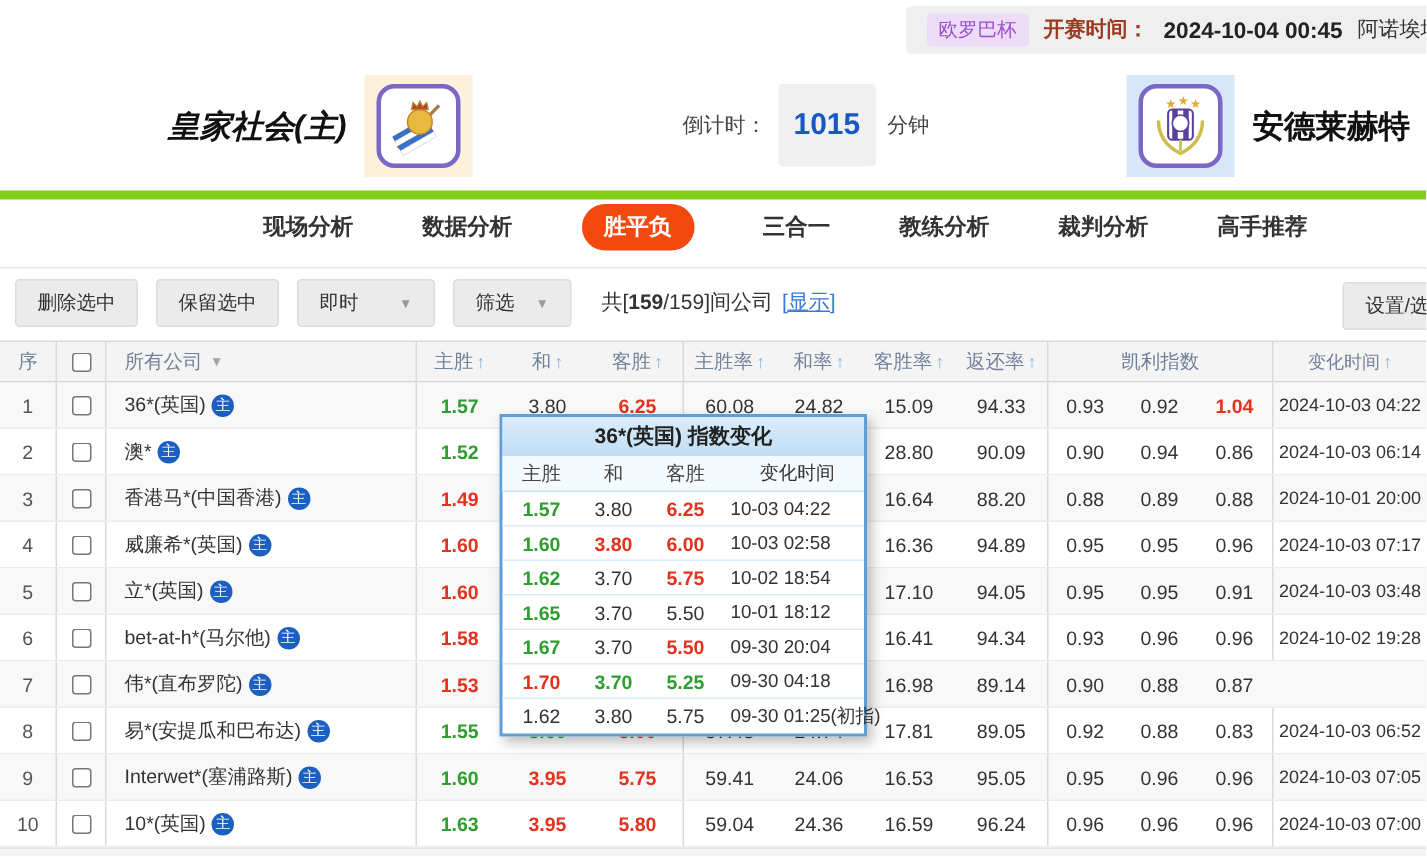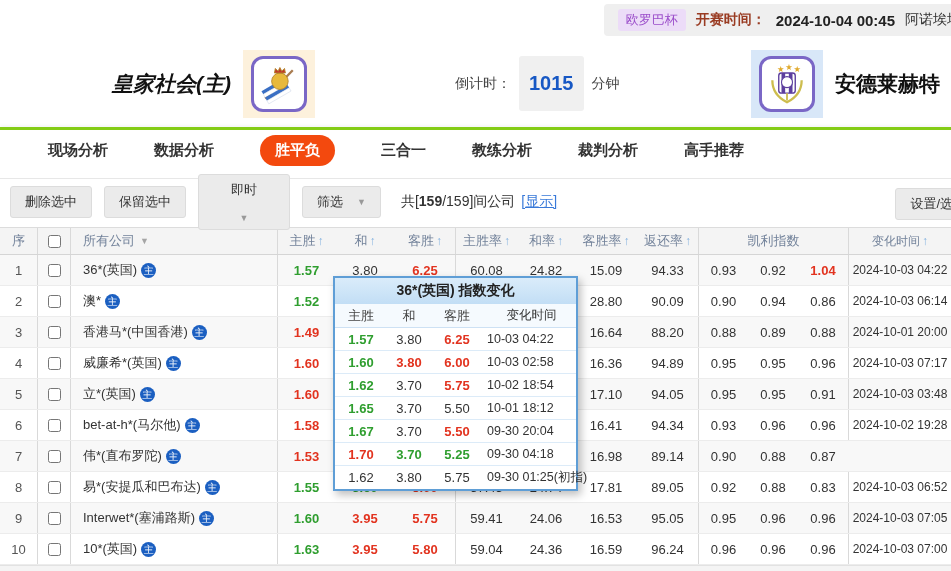--- a/index.html
+++ b/index.html
@@ -25,34 +25,34 @@
   .logo-inner { width:56px; height:56px; background:#fff; border:3px solid #7a67c6; border-radius:12px;
                 display:flex; align-items:center; justify-content:center; }
   .countdown { position:absolute; left:455px; top:0; height:87px; display:flex; align-items:center; gap:8px; }
   .cd-label { font-size:14px; color:#444; }
   .cd-value { background:#f0f0f0; border-radius:3px; padding:16px 10px; color:#1758c4; font-size:20px; font-weight:bold; }
   .cd-unit { font-size:14px; color:#444; }
   .away-wrap { position:absolute; right:11px; top:0; height:87px; display:flex; align-items:center; gap:12px; }
   .away-name { font-size:21px; font-weight:bold; color:#111; }
 
   
-  .nav { height:43px; border-top:3px solid #84cc16; box-shadow:0 -2px 3px rgba(0,0,0,0.04);
-         display:flex; align-items:center; justify-content:flex-start; gap:46px; transform:translateX(0); }
+  .nav { height:43px; border-top:6px solid #84cc16; box-shadow:0 -2px 3px rgba(0,0,0,0.04);
+         display:flex; align-items:center; justify-content:center; gap:46px; transform:translateX(0); }
   .nav-inner { display:flex; align-items:center; gap:46px; transform:translateX(48px); }
   .tab { font-size:15px; font-weight:bold; color:#333; cursor:pointer; white-space:nowrap; }
   .tab.active { background:#f3490e; color:#fff; padding:6px 15px; border-radius:16px; }
 
   .gap8 { height:8px; }
 
   
   .toolbar { height:49px; border-top:1px solid #e7e7e7; display:flex; align-items:center; padding:0 0 2px 10px; position:relative; }
   .tbtn { background:#ebebeb; border:1px solid #dcdcdc; border-radius:3px; padding:6px 14px; font-size:13px;
           color:#333; margin-right:12px; display:inline-flex; align-items:center; gap:14px; white-space:nowrap; }
   .tbtn .caret { color:#999; font-size:9px; }
-  .tbtn.instant { width:92px; justify-content:flex-end;flex-direction:column; }
+  .tbtn.instant { width:92px; justify-content:space-between; }
   .count-text { font-size:14px; color:#333; margin-left:8px; }
   .count-text b { font-weight:bold; }
   .show-link { color:#3879d9; font-size:14px; margin-left:6px; text-decoration:underline; cursor:pointer; }
   .settings-btn { position:absolute; right:-30px; top:9px; background:#ebebeb; border:1px solid #dcdcdc;
                   border-radius:3px; padding:6px 14px; font-size:13px; color:#333; white-space:nowrap; }
 
   
   .thead { height:28px; background:#f4f4f4; border-top:1px solid #dcdcdc; border-bottom:1px solid #d5d5d5;
            display:flex; align-items:center; font-size:13px; color:#72829a; }
   .trow { height:31px; display:flex; align-items:center; font-size:13px; border-bottom:1px solid #ececec; background:#fff; }

